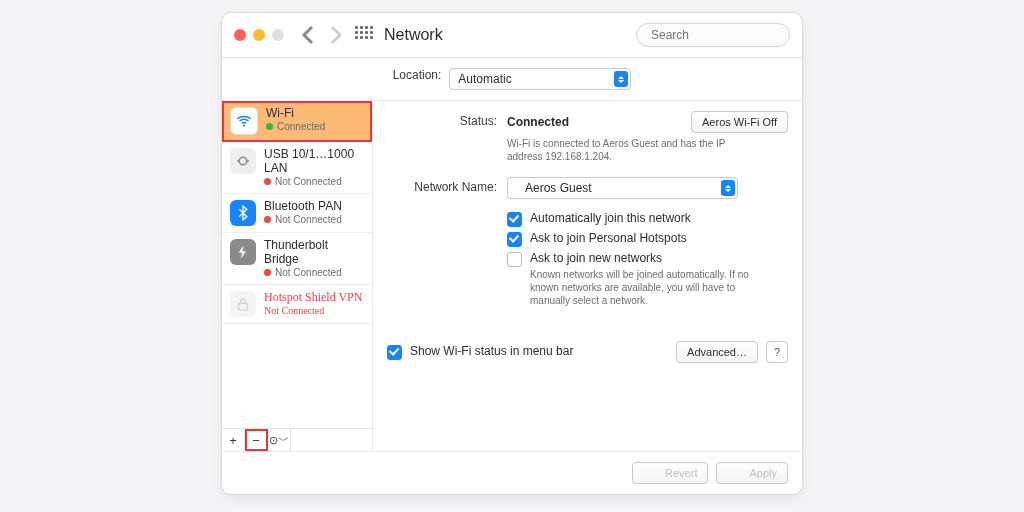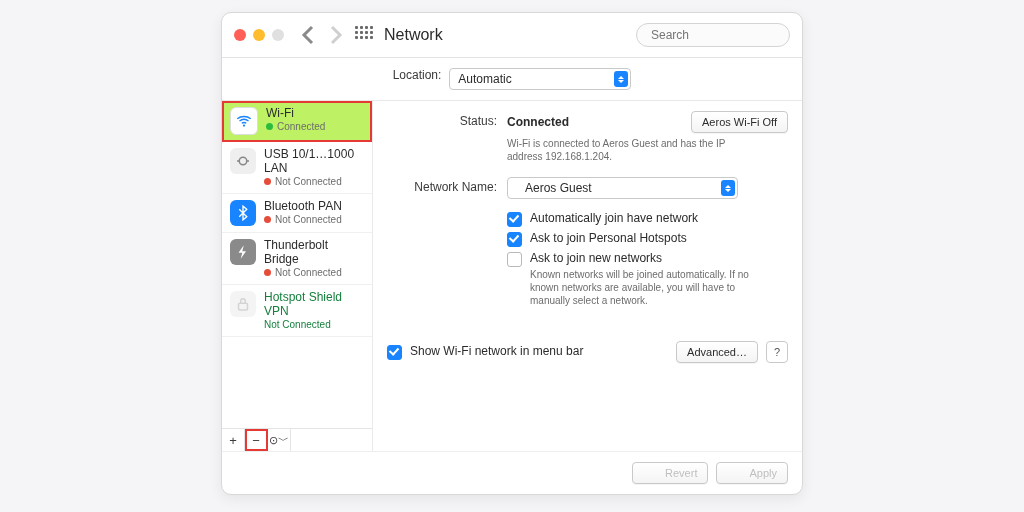--- a/index.html
+++ b/index.html
@@ -20,29 +20,29 @@
   .locrow{display:flex;justify-content:center;gap:8px;padding:10px 0;border-bottom:1px solid #e9e9e9;font-size:12px;}
   .locrow label{color:#3a3a3a;}
   .select{display:flex;align-items:center;justify-content:space-between;min-width:170px;height:20px;border:1px solid #c9c9c9;border-radius:4px;background:#fff;padding:0 2px 0 8px;font-size:12px;}
   .stepper{width:14px;height:16px;border-radius:3px;background:#1884ff;display:flex;flex-direction:column;align-items:center;justify-content:center;}
   .stepper::before,.stepper::after{content:"";border-left:3px solid transparent;border-right:3px solid transparent;}
   .stepper::before{border-bottom:3px solid #fff;margin-bottom:1px;}
   .stepper::after{border-top:3px solid #fff;}
   .body{display:flex;min-height:350px;}
   .sidebar{width:150px;border-right:1px solid #e9e9e9;display:flex;flex-direction:column;}
   .svc{display:flex;gap:8px;padding:6px 8px;align-items:flex-start;border-bottom:1px solid #f0f0f0;}
-  .svc.sel{background:#bef264;}
+  .svc.sel{background:#fdba74;}
   .svc .ic{width:26px;height:26px;border-radius:6px;background:#efefef;display:flex;align-items:center;justify-content:center;flex:none;}
   .svc .ic svg{width:18px;height:18px;}
   .svc .txt{line-height:1.15;font-size:11px;}
   .svc .name{font-size:12px;color:#2b2b2b;}
   .svc .st{display:flex;align-items:center;gap:4px;color:#6d6d6d;font-size:10px;}
   .dot{width:7px;height:7px;border-radius:50%;}
   .dg{background:#2dbb3d;} .dr{background:#e54d3a;}
-  .svc.dim .name,.svc.dim .st{color:#15803d;}
+  .svc.dim .name,.svc.dim .st{color:#ef4444;font-family:Liberation Serif, serif;}
   .svc.dim .ic{background:#f4f4f4;}
   .redbox{outline:2px solid #e53935;outline-offset:-2px;}
   .sidefoot{margin-top:auto;display:flex;align-items:center;border-top:1px solid #e4e4e4;height:22px;}
   .sfbtn{width:22px;height:22px;display:flex;align-items:center;justify-content:center;border-right:1px solid #e4e4e4;font-size:13px;color:#3b3b3b;}
   .sfgear{font-size:11px;}
   .sfbar{flex:1;}
   .main{flex:1;padding:10px 14px 12px;font-size:12px;}
   .row{display:flex;align-items:flex-start;margin-bottom:8px;}
   .row .lbl{width:110px;text-align:right;padding-right:10px;color:#3a3a3a;padding-top:3px;}
   .row .val{flex:1;}
@@ -220,40 +220,40 @@
       <div class="row" style="margin-top:14px">
         <div class="lbl">Network Name:</div>
         <div class="val">
           <div class="select netsel">
             <span>Aeros Guest</span>
             <span class="stepper"></span>
           </div>
 
           <div class="chk" style="margin-top:12px">
             <div class="cb on"></div>
-            <span>Automatically join have network</span>
+            <span>Automatically join this network</span>
           </div>
           <div class="chk">
             <div class="cb on"></div>
             <span>Ask to join Personal Hotspots</span>
           </div>
           <div class="chk">
             <div class="cb"></div>
             <div>
               <div>Ask to join new networks</div>
               <div class="fine" style="margin-top:3px">Known networks will be joined automatically. If no known networks are available, you will have to manually select a network.</div>
             </div>
           </div>
         </div>
       </div>
 
       <div class="bottom">
         <div class="chk" style="margin:0">
           <div class="cb on"></div>
-          <span>Show Wi-Fi network in menu bar</span>
+          <span>Show Wi-Fi status in menu bar</span>
         </div>
         <div class="spacer"></div>
         <span class="macbtn">Advanced…</span>
         <span class="help">?</span>
       </div>
     </div>
   </div>
 
   <div class="foot">
     <span class="macbtn">Revert</span>

